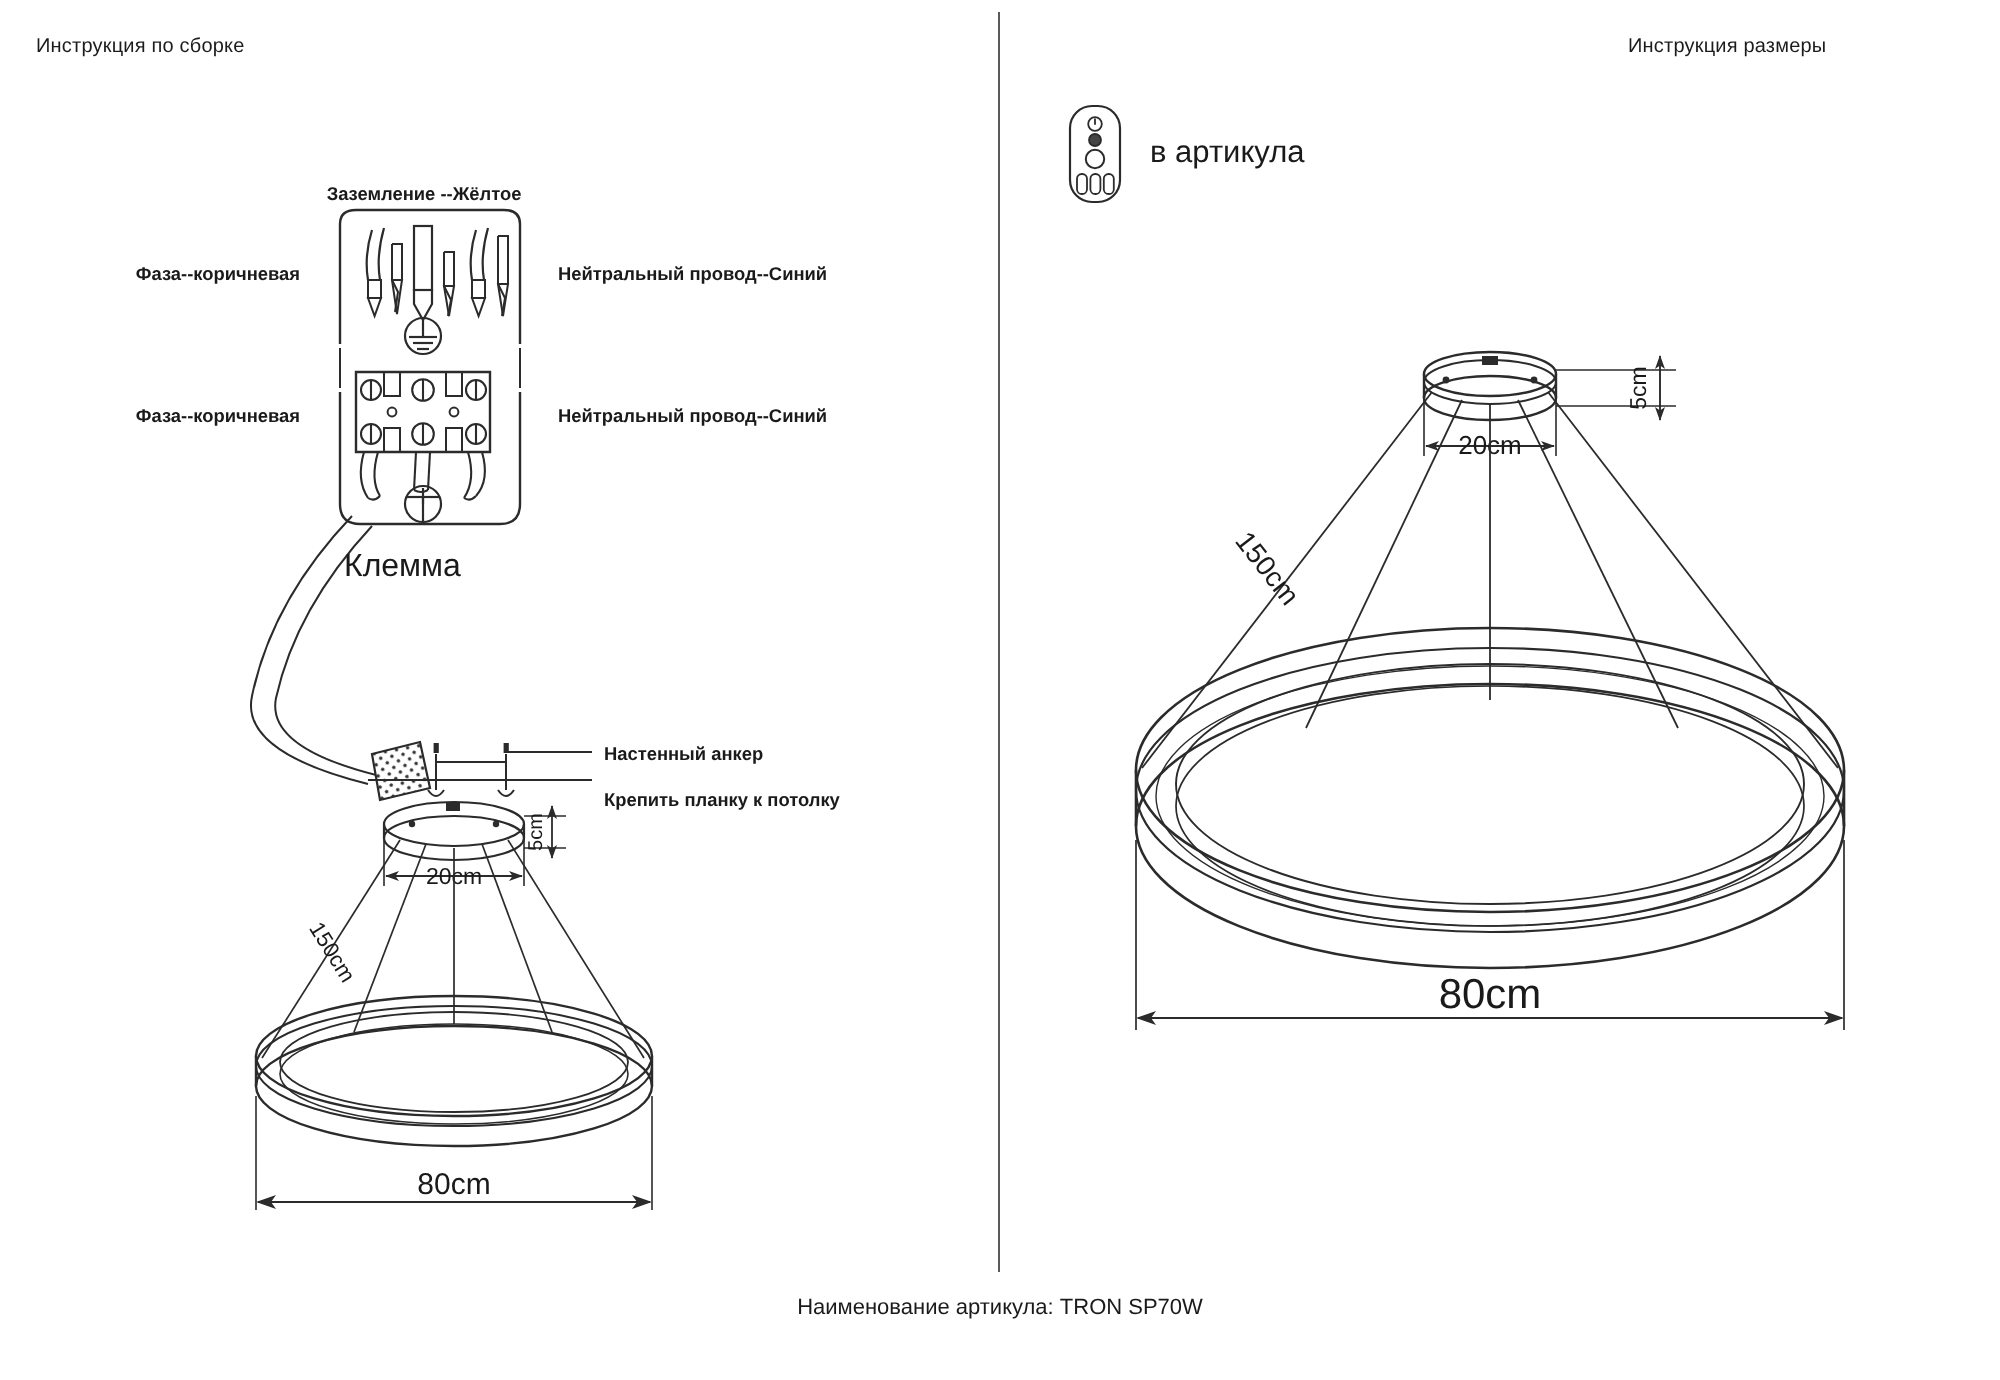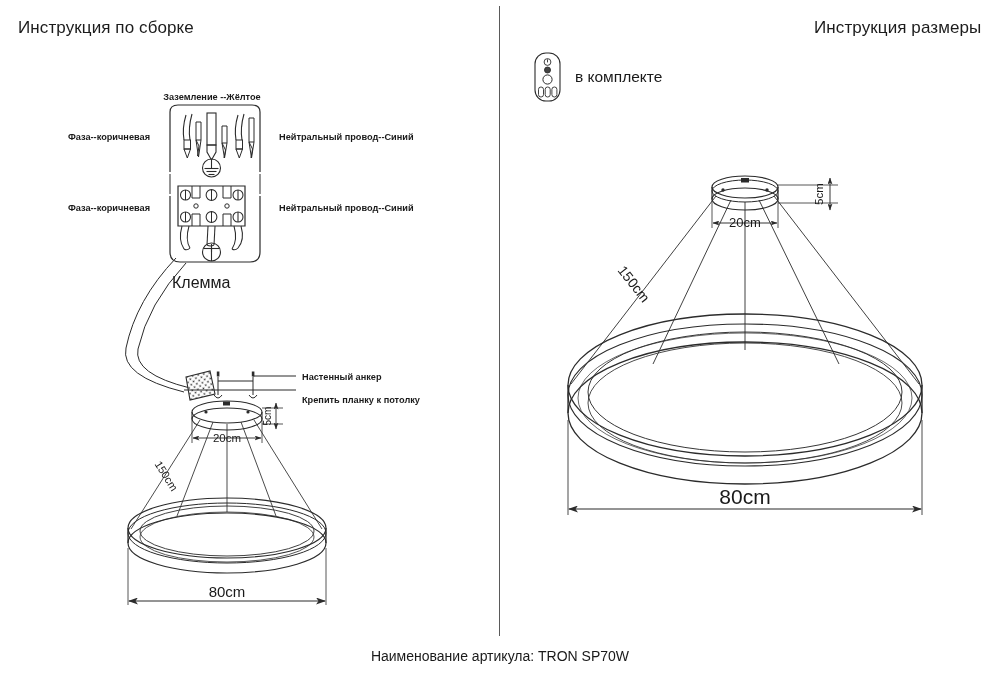--- a/index.html
+++ b/index.html
@@ -17,52 +17,52 @@
     color: #1a1a1a;
   }
   #sheet {
     position: absolute;
     inset: 0;
     width: 1000px;
     height: 690px;
   }
   .hdr {
     position: absolute;
-    font-size: 17px;
+    font-size: 10px;
     color: #1c1c1c;
     white-space: nowrap;
     letter-spacing: 0.1px;
   }
   #title-left  { left: 18px;  top: 18px; }
   #title-right { left: 814px; top: 18px; }
   #remote-label {
     position: absolute;
     left: 575px; top: 68px;
     font-size: 15.5px;
     white-space: nowrap;
   }
   #caption {
     position: absolute;
     left: 0; right: 0;
     top: 648px;
     text-align: center;
-    font-size: 14px;
+    font-size: 11px;
     white-space: nowrap;
   }
   svg { display: block; }
   svg text { font-family: "Liberation Sans", sans-serif; }
 </style>
 </head>
 <body>
 
 <div class="hdr" id="title-left">Инструкция по сборке</div>
 
 <div class="hdr" id="title-right">Инструкция размеры</div>
 
-<div id="remote-label">в комплекте</div>
+<div id="remote-label">в артикула</div>
 
 <div id="caption">Наименование артикула: TRON SP70W</div>
 
 <svg id="sheet" viewBox="0 0 1000 690">
   <defs>
     <marker id="arrEnd" markerWidth="10" markerHeight="7" refX="9" refY="3.5" orient="auto" markerUnits="userSpaceOnUse">
       <path d="M0,0 L10,3.5 L0,7 L2.5,3.5 Z" fill="#2b2b2b"></path>
     </marker>
     <marker id="arrStart" markerWidth="10" markerHeight="7" refX="1" refY="3.5" orient="auto" markerUnits="userSpaceOnUse">
       <path d="M10,0 L0,3.5 L10,7 L7.5,3.5 Z" fill="#2b2b2b"></path>

